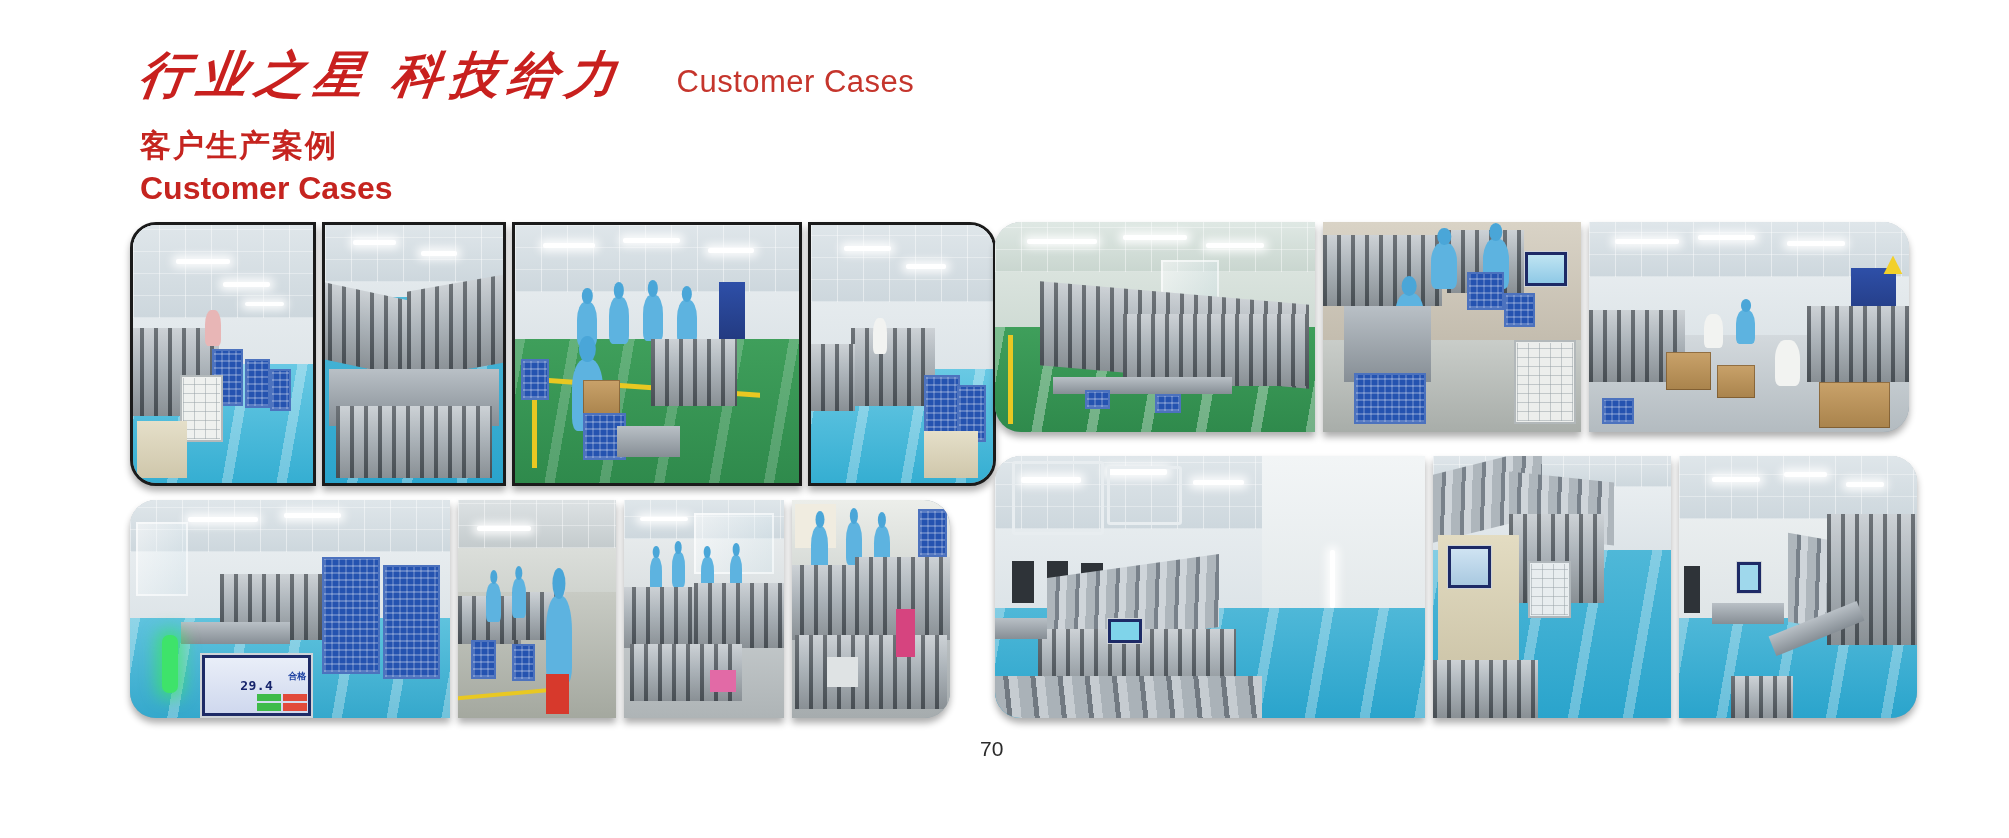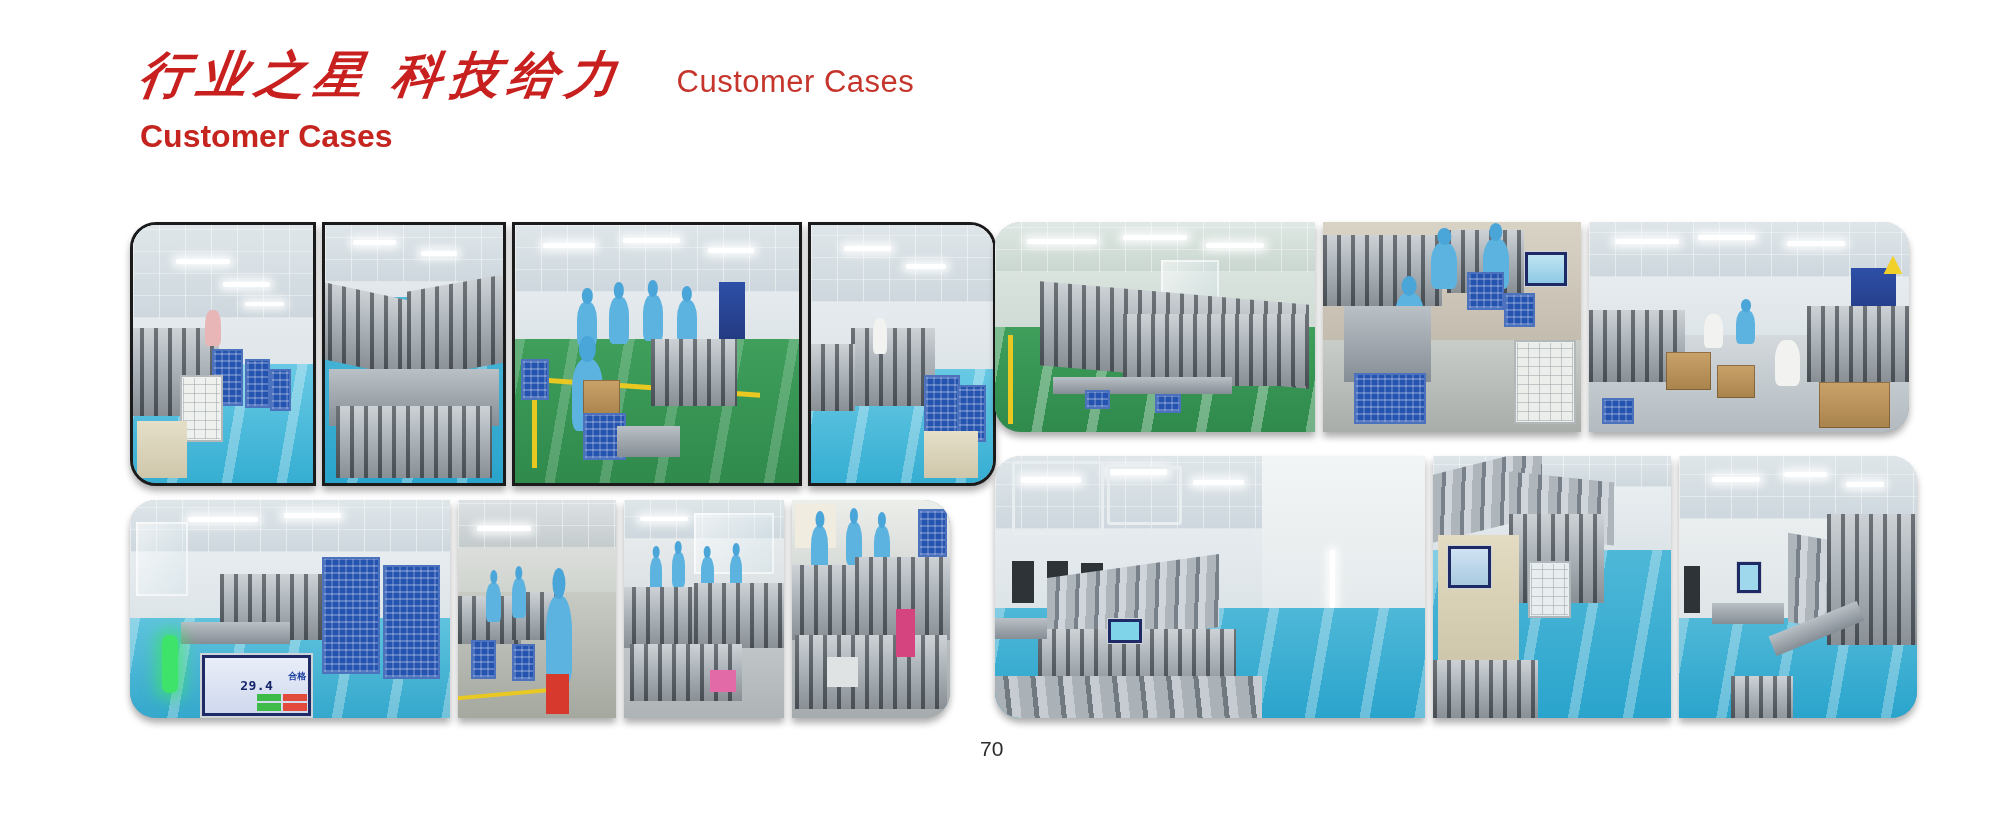--- a/index.html
+++ b/index.html
@@ -227,20 +227,21 @@
 </head>
 <body>
 
 <div class="slide">
 
   <div class="header">
     <div class="title-row">
       <div class="calligraphy">行业之星  科技给力</div>
       <div class="title-en">Customer Cases</div>
     </div>
+    <div class="subtitle-cn">客户生产案例</div>
     <div class="subtitle-en">Customer Cases</div>
   </div>
 
   <div class="cluster" style="left:130px; top:222px; height:258px;">
 
     <div class="photo framed r-left" style="width:180px; height:258px;">
       <div class="scene">
         <div class="wall" style="left:0; top:0; right:0; height:62%;"></div>
         <div class="ceiling" style="height:36%;"></div>
         <div class="lamp" style="left:24%; top:13%; width:30%; height:5px;"></div>

